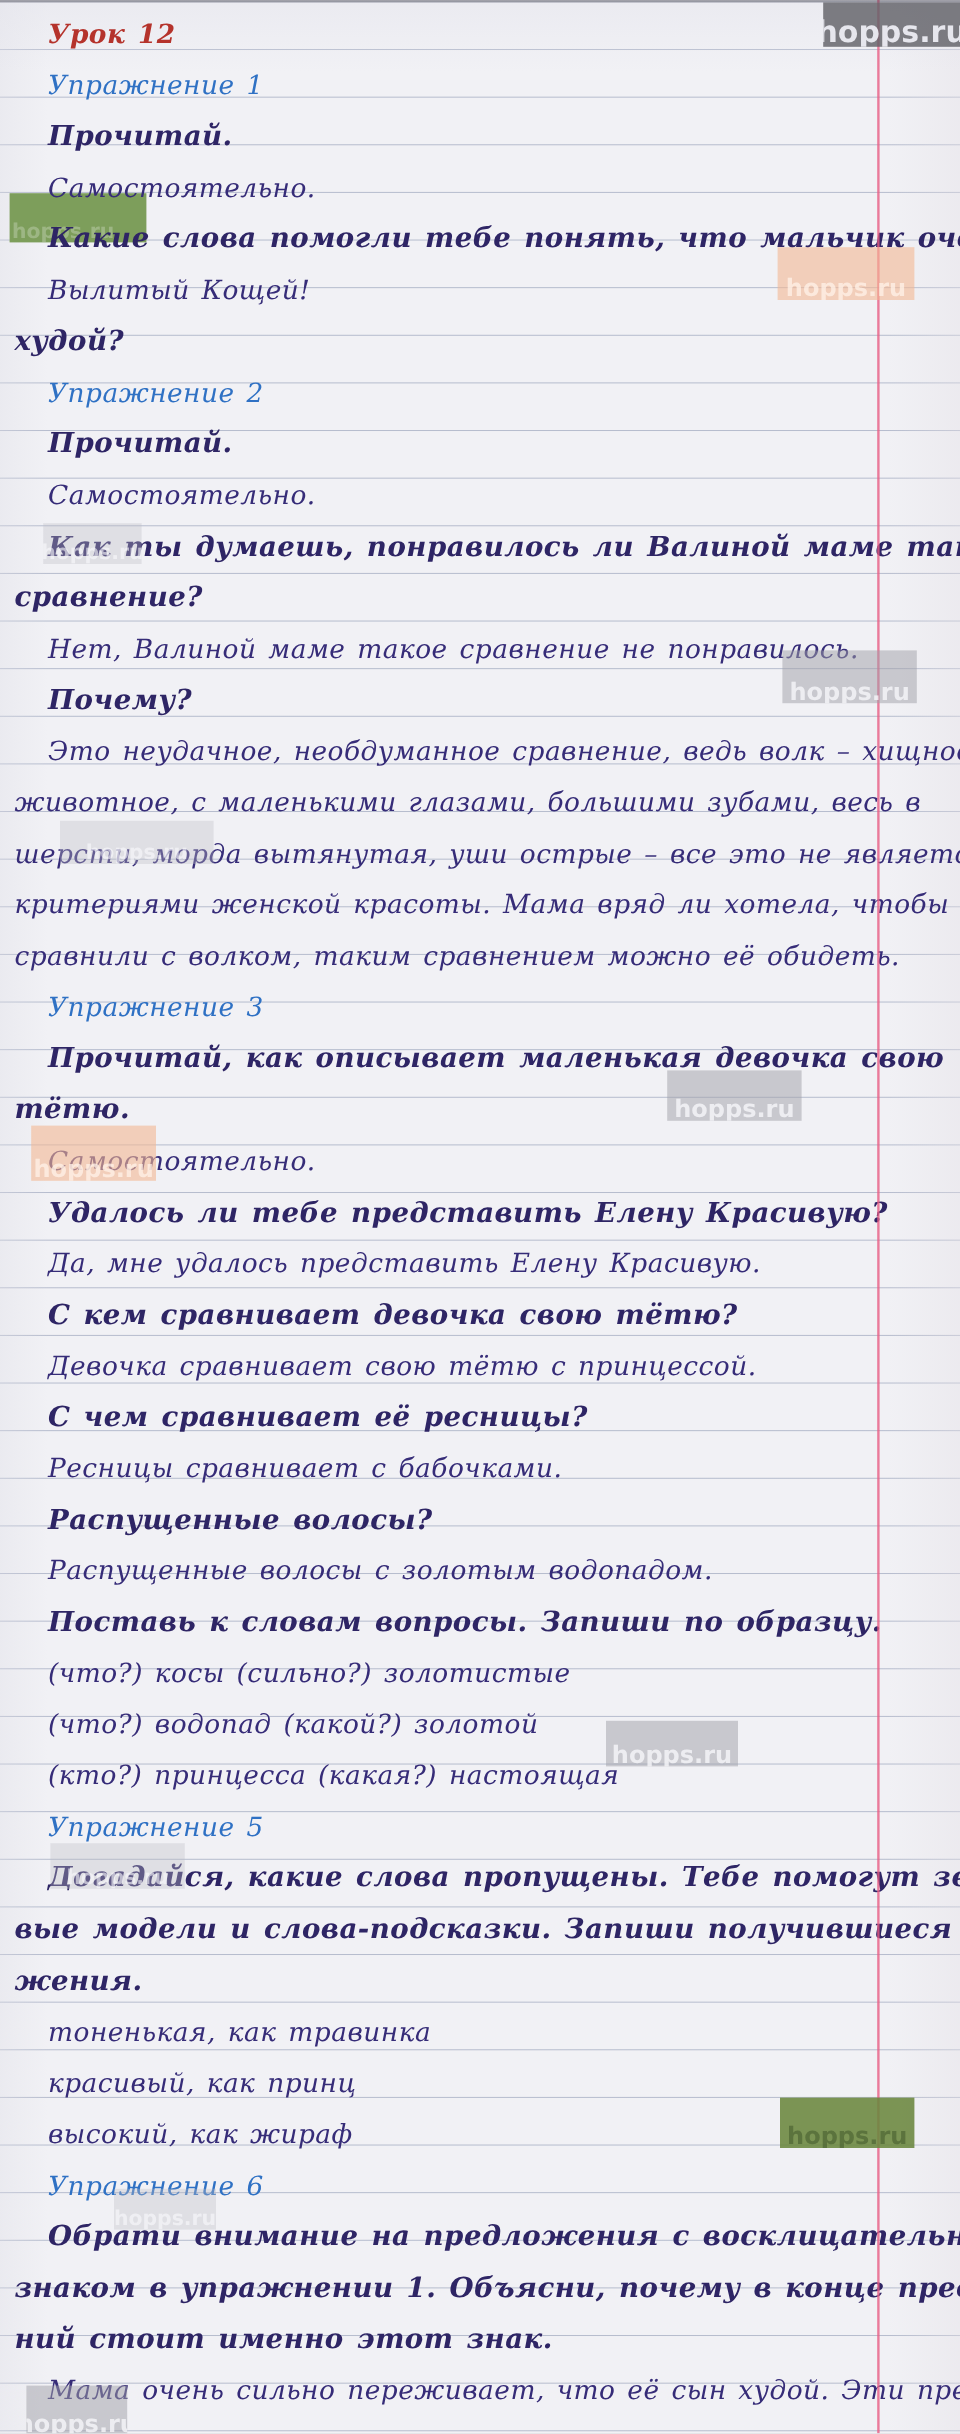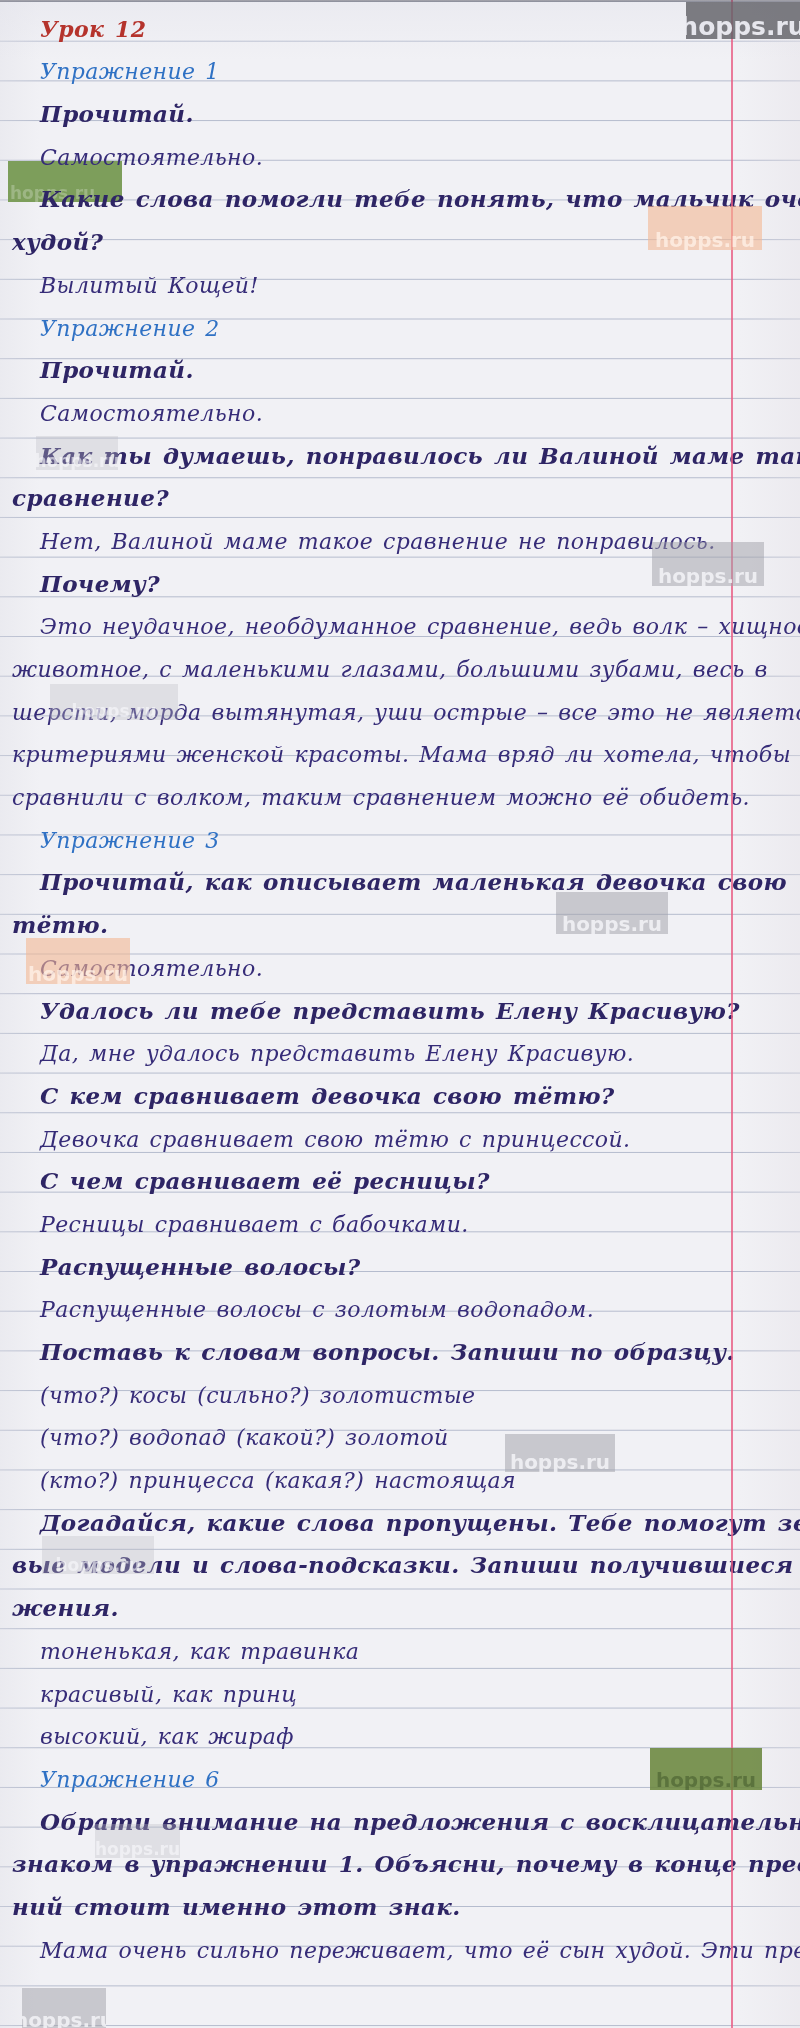--- a/index.html
+++ b/index.html
@@ -60,22 +60,22 @@
 
 <div id="stage">
   <div class="top-edge"></div>
   <div class="margin-line"></div>
   <div class="rows">
       <div class="row s-lesson ind">Урок 12</div>
       <div class="row s-exercise ind">Упражнение 1</div>
       <div class="row s-question ind">Прочитай.</div>
       <div class="row s-answer ind">Самостоятельно.</div>
       <div class="row s-question ind">Какие слова помогли тебе понять, что мальчик очень</div>
+      <div class="row s-answer ind">Вылитый Кощей!</div>
       <div class="row s-question">худой?</div>
-      <div class="row s-answer ind">Вылитый Кощей!</div>
       <div class="row s-exercise ind">Упражнение 2</div>
       <div class="row s-question ind">Прочитай.</div>
       <div class="row s-answer ind">Самостоятельно.</div>
       <div class="row s-question ind">Как ты думаешь, понравилось ли Валиной маме такое</div>
       <div class="row s-question">сравнение?</div>
       <div class="row s-answer ind">Нет, Валиной маме такое сравнение не понравилось.</div>
       <div class="row s-question ind">Почему?</div>
       <div class="row s-answer ind">Это неудачное, необдуманное сравнение, ведь волк – хищное</div>
       <div class="row s-answer">животное, с маленькими глазами, большими зубами, весь в</div>
       <div class="row s-answer">шерсти, морда вытянутая, уши острые – все это не является</div>
@@ -90,20 +90,21 @@
       <div class="row s-question ind">С кем сравнивает девочка свою тётю?</div>
       <div class="row s-answer ind">Девочка сравнивает свою тётю с принцессой.</div>
       <div class="row s-question ind">С чем сравнивает её ресницы?</div>
       <div class="row s-answer ind">Ресницы сравнивает с бабочками.</div>
       <div class="row s-question ind">Распущенные волосы?</div>
       <div class="row s-answer ind">Распущенные волосы с золотым водопадом.</div>
       <div class="row s-question ind">Поставь к словам вопросы. Запиши по образцу.</div>
       <div class="row s-answer ind">(что?) косы (сильно?) золотистые</div>
       <div class="row s-answer ind">(что?) водопад (какой?) золотой</div>
       <div class="row s-answer ind">(кто?) принцесса (какая?) настоящая</div>
+      <div class="row s-exercise ind">Упражнение 5</div>
       <div class="row s-question ind">Догадайся, какие слова пропущены. Тебе помогут звуко-</div>
       <div class="row s-question">вые модели и слова-подсказки. Запиши получившиеся выра-</div>
       <div class="row s-question">жения.</div>
       <div class="row s-answer ind">тоненькая, как травинка</div>
       <div class="row s-answer ind">красивый, как принц</div>
       <div class="row s-answer ind">высокий, как жираф</div>
       <div class="row s-exercise ind">Упражнение 6</div>
       <div class="row s-question ind">Обрати внимание на предложения с восклицательным</div>
       <div class="row s-question">знаком в упражнении 1. Объясни, почему в конце предложе-</div>
       <div class="row s-question">ний стоит именно этот знак.</div>

